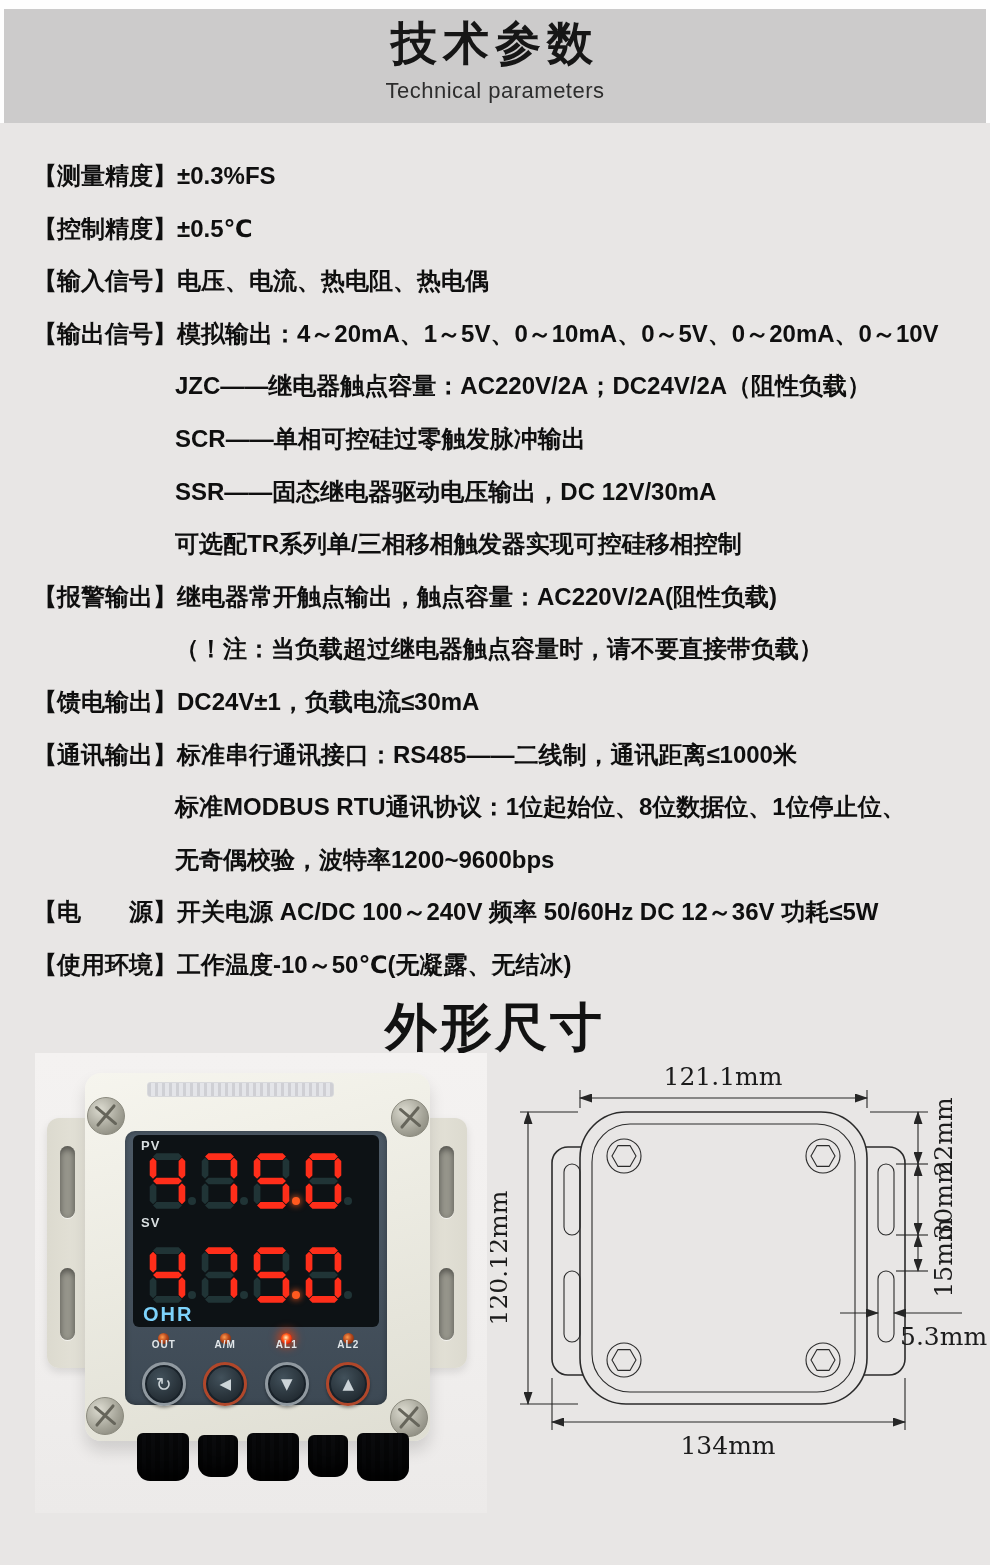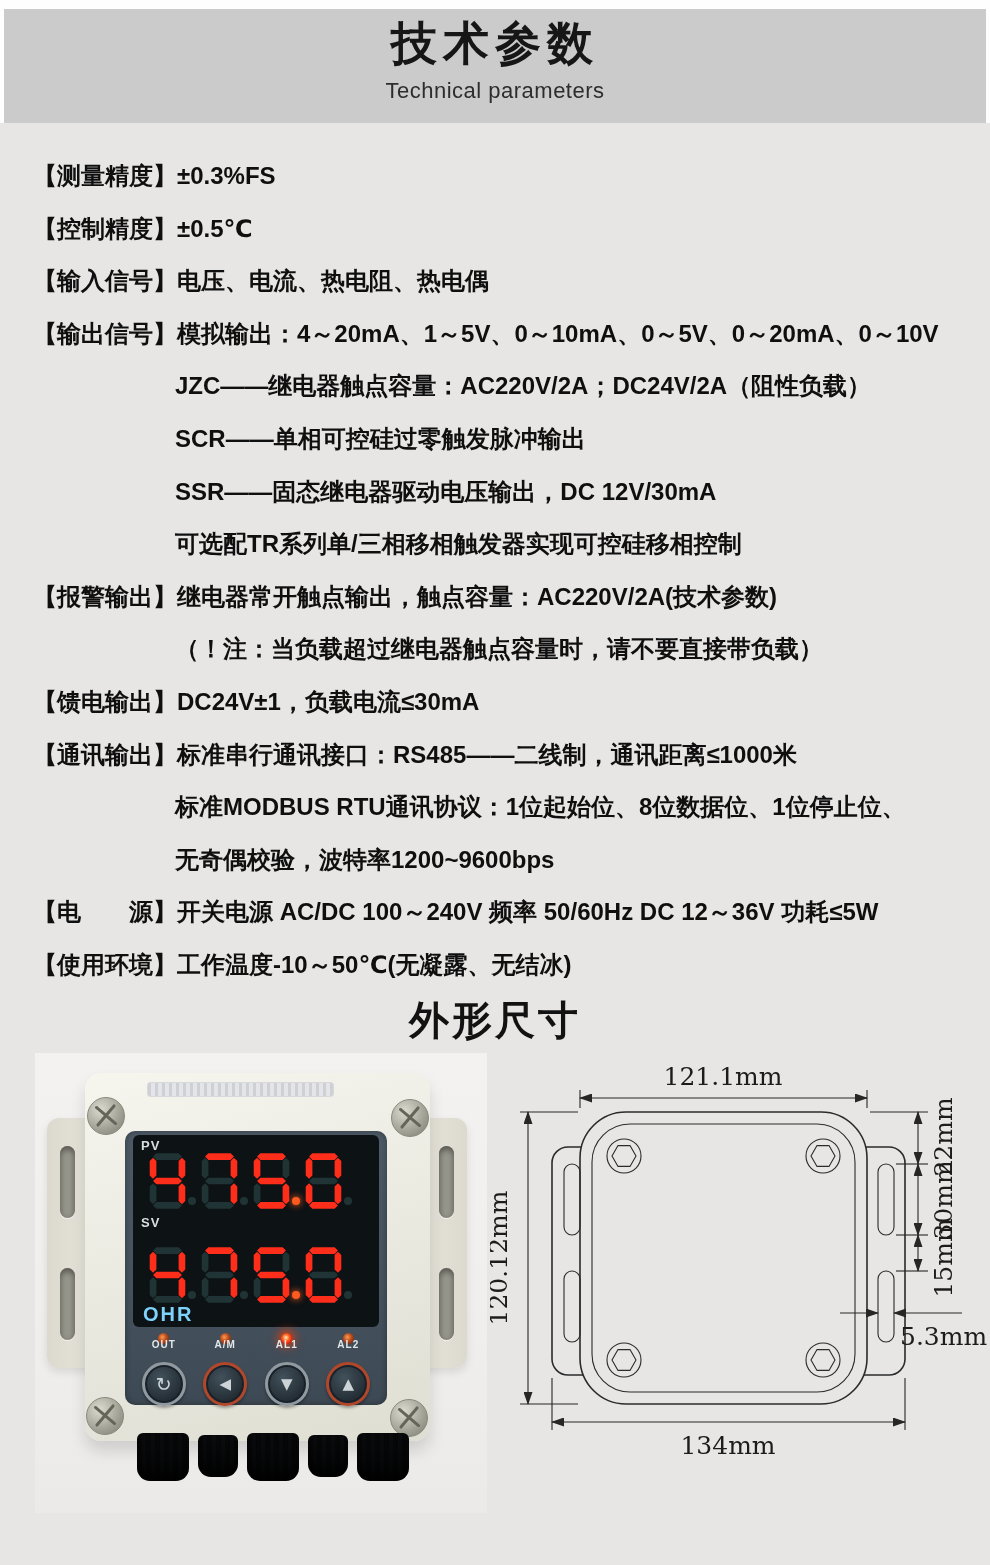--- a/index.html
+++ b/index.html
@@ -20,21 +20,21 @@
   .header .title { padding-top:4px; font-size:46px; font-weight:700; letter-spacing:6px; color:#161616; }
   .header .subtitle { margin-top:3px; font-size:22px; font-weight:400; color:#2d2d2d; letter-spacing:0.5px; }
 
   
   .spec-list { position:absolute; top:150px; left:33px; right:6px; }
   .spec-row { display:flex; font-size:24px; font-weight:700; line-height:52.6px; white-space:nowrap; color:#0f0f0f; }
   .spec-label { flex:0 0 142px; }
   .spec-text { flex:1 1 auto; }
 
   
-  .dim-title { position:absolute; top:993px; left:0; width:100%; text-align:center; font-size:40px; font-weight:700; letter-spacing:3px; color:#121212; }
+  .dim-title { position:absolute; top:993px; left:0; width:100%; text-align:center; font-size:52px; font-weight:700; letter-spacing:3px; color:#121212; }
 
   
   .photo-area {
     position:absolute; left:35px; top:1053px; width:452px; height:460px;
     background:linear-gradient(180deg,#f4f2f1 0%,#f1efee 55%,#eceae9 100%);
   }
   .device { position:absolute; left:12px; top:8px; width:420px; height:440px; }
   .ear { position:absolute; width:58px; height:250px; top:57px; background:linear-gradient(90deg,#dcdacf,#e9e7dd); border-radius:12px; box-shadow:0 4px 8px rgba(0,0,0,0.10); }
   .ear-l { left:0; }
   .ear-r { right:0; background:linear-gradient(270deg,#dcdacf,#e9e7dd); }
@@ -137,21 +137,21 @@
     <div class="spec-row">
         <span class="spec-label"></span>
         <span class="spec-text">SSR——固态继电器驱动电压输出，DC 12V/30mA</span>
       </div>
     <div class="spec-row">
         <span class="spec-label"></span>
         <span class="spec-text">可选配TR系列单/三相移相触发器实现可控硅移相控制</span>
       </div>
     <div class="spec-row">
         <span class="spec-label">【报警输出】</span>
-        <span class="spec-text">继电器常开触点输出，触点容量：AC220V/2A(技术参数)</span>
+        <span class="spec-text">继电器常开触点输出，触点容量：AC220V/2A(阻性负载)</span>
       </div>
     <div class="spec-row">
         <span class="spec-label"></span>
         <span class="spec-text">（！注：当负载超过继电器触点容量时，请不要直接带负载）</span>
       </div>
     <div class="spec-row">
         <span class="spec-label">【馈电输出】</span>
         <span class="spec-text">DC24V±1，负载电流≤30mA</span>
       </div>
     <div class="spec-row">

